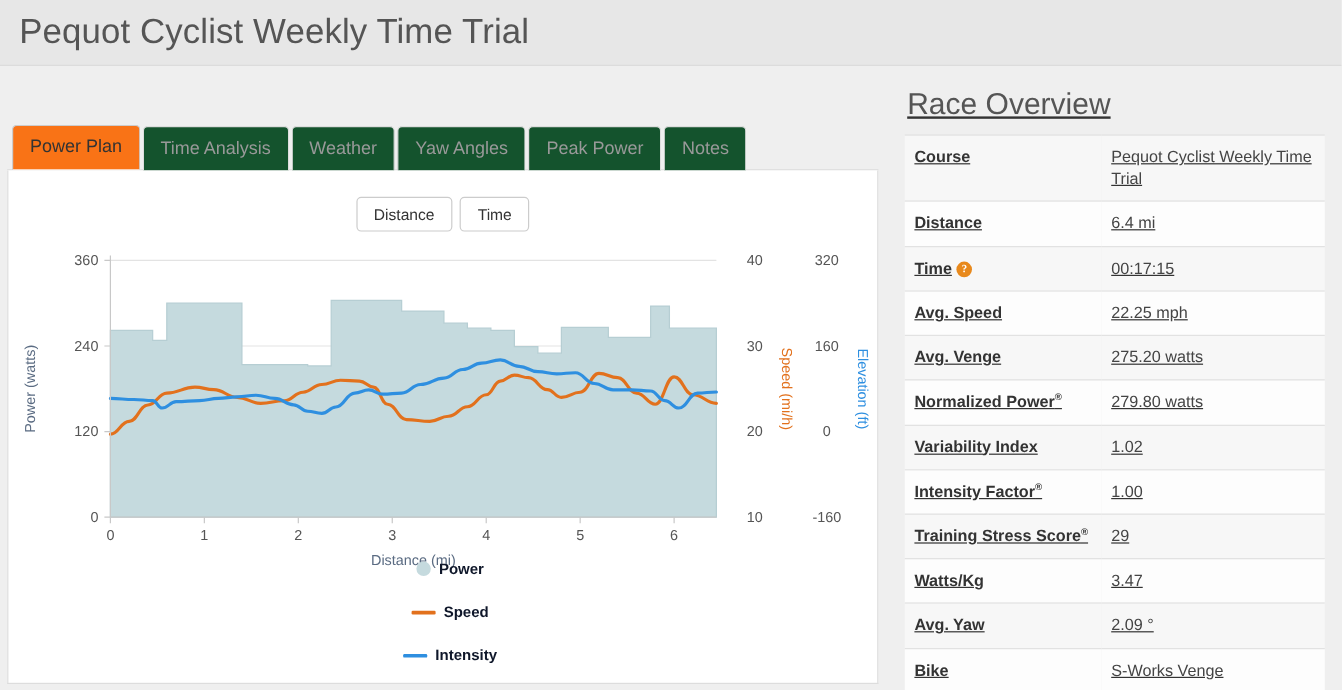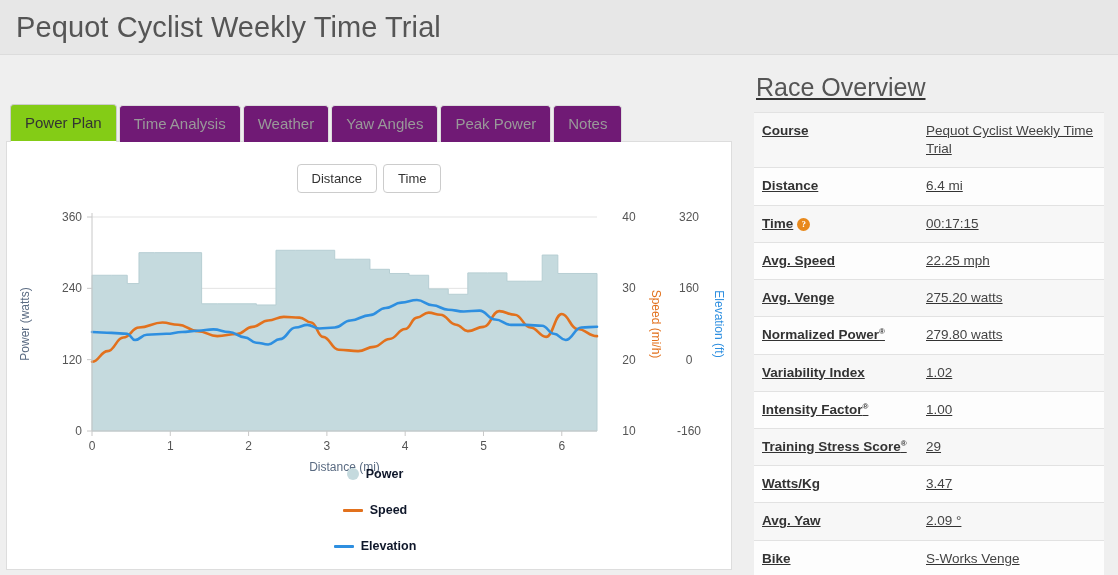--- a/index.html
+++ b/index.html
@@ -19,25 +19,25 @@
   }
   
   .layout{display:flex;padding:0;box-sizing:border-box;height:520px;}
   .left-col{width:740px;padding:0 8px 0 6px;box-sizing:border-box;}
   .right-col{flex:1;padding:18px 14px 0 14px;box-sizing:border-box;text-decoration:underline;}
   
   .tabs{display:flex;align-items:flex-end;margin-top:48px;padding-left:4px;
         border-bottom:1px solid #ddd;}
   .tab{
     padding:9px 14px 10px 14px;font-size:15px;color:#999;
-    background:#701a75;border:1px solid #ddd;border-bottom:none;
+    background:#14532d;border:1px solid #ddd;border-bottom:none;
     border-radius:4px 4px 0 0;margin-right:2px;cursor:pointer;
     position:relative;top:1px;white-space:nowrap;
   }
-  .tab.active{background:#84cc16;color:#333;border-color:#ccc;border-bottom:1px solid #fff;}
+  .tab.active{background:#f97316;color:#333;border-color:#ccc;border-bottom:1px solid #fff;}
   
   .panel{background:#fff;border:1px solid #ddd;border-top:none;height:428px;
          box-sizing:border-box;position:relative;overflow:hidden;}
   .toggle-row{display:flex;justify-content:center;gap:6px;padding-top:22px;}
   .toggle-btn{
     font-size:13px;padding:6px 14px;background:#fff;border:1px solid #ccc;
     border-radius:4px;color:#333;cursor:pointer;font-family:inherit;
   }
   
   .chart-wrap{position:relative;width:736px;height:330px;margin-top:6px;}
@@ -140,21 +140,21 @@
             <div class="legend-item">
               <span class="lg-dot" style="background: rgb(197, 218, 222);"></span>
               <span>Power</span>
             </div>
             <div class="legend-item">
               <span class="lg-line" style="background: rgb(226, 113, 29);"></span>
               <span>Speed</span>
             </div>
             <div class="legend-item">
               <span class="lg-line" style="background: rgb(46, 143, 224);"></span>
-              <span>Elevation</span>
+              <span>Intensity</span>
             </div>
           </div>
       </div>
 
     </div>
   </div>
 
   <div class="right-col">
     <h2 class="overview-title">Race Overview</h2>
     <table class="ov-table">

